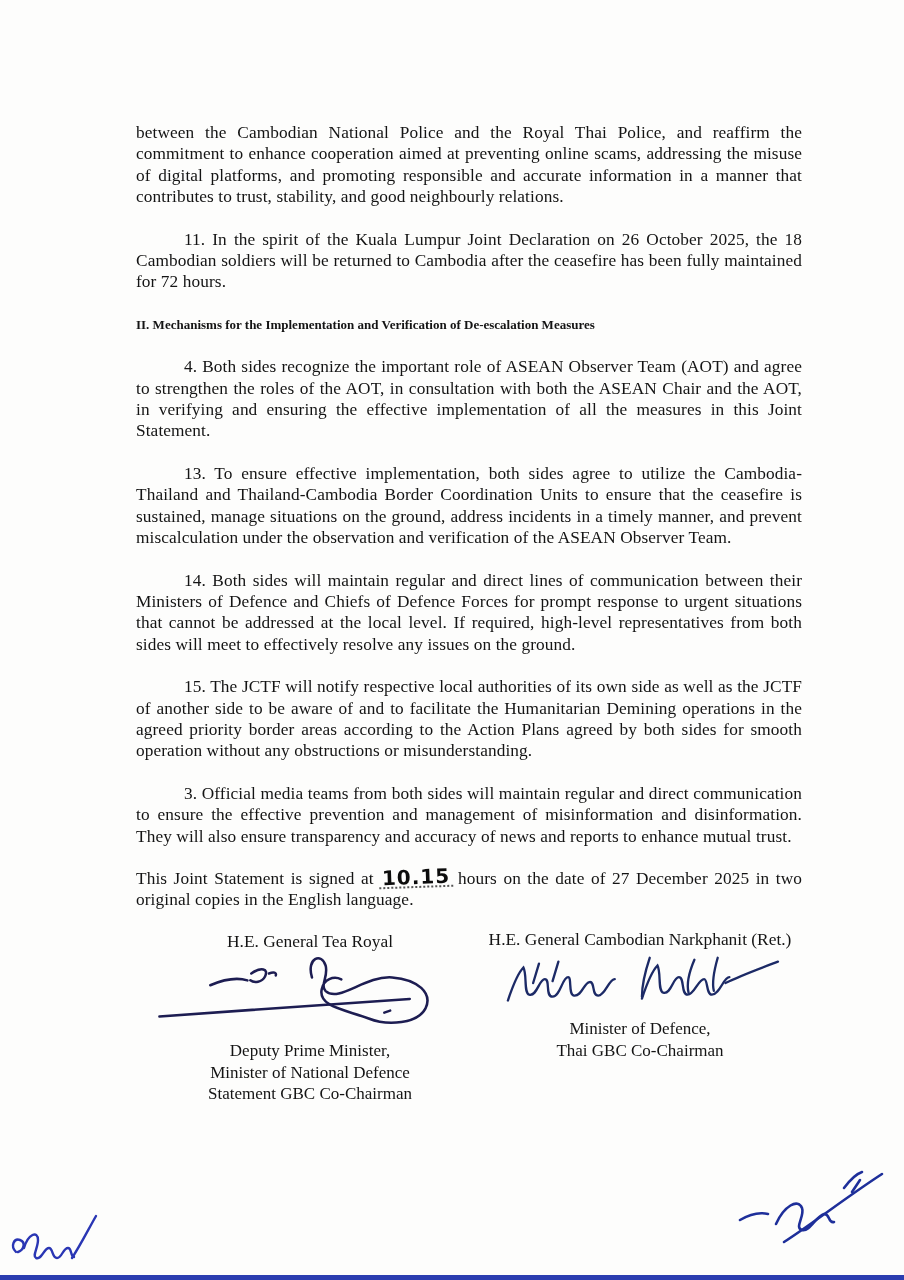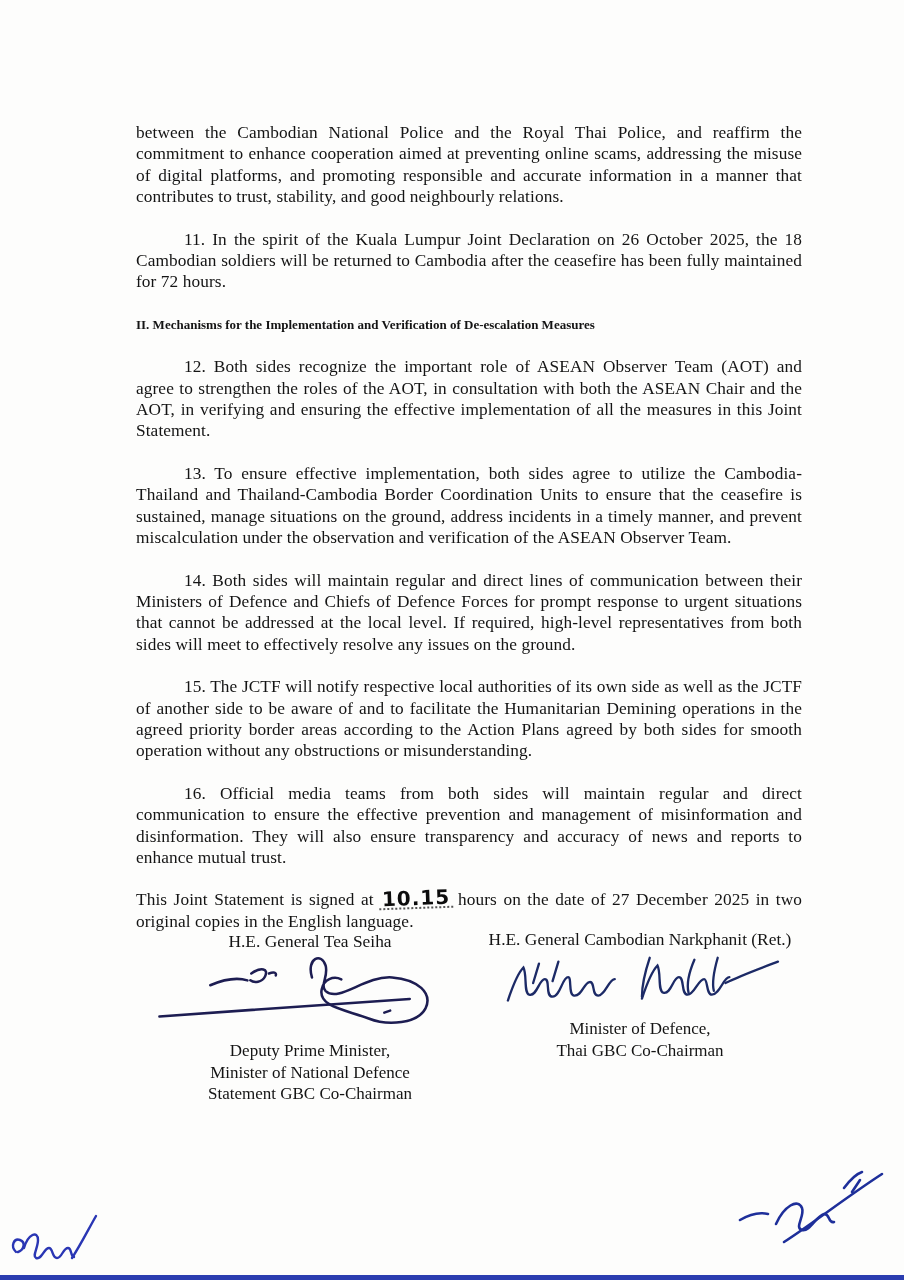--- a/index.html
+++ b/index.html
@@ -62,32 +62,32 @@
 </style>
 </head>
 <body>
 
 <div class="page">
 
   <div class="content">
     <p>between the Cambodian National Police and the Royal Thai Police, and reaffirm the commitment to enhance cooperation aimed at preventing online scams, addressing the misuse of digital platforms, and promoting responsible and accurate information in a manner that contributes to trust, stability, and good neighbourly relations.</p>
     <p class="indented">11. In the spirit of the Kuala Lumpur Joint Declaration on 26 October 2025, the 18 Cambodian soldiers will be returned to Cambodia after the ceasefire has been fully maintained for 72 hours.</p>
     <h2 class="section-heading">II. Mechanisms for the Implementation and Verification of De-escalation Measures</h2>
-    <p class="indented">12. Both sides recognize the important role of ASEAN Observer Team (AOT) and agree to strengthen the roles of the AOT, in consultation with both the ASEAN Chair and the AOT, in verifying and ensuring the effective implementation of all the measures in this Joint Statement.</p>
+    <p class="indented">4. Both sides recognize the important role of ASEAN Observer Team (AOT) and agree to strengthen the roles of the AOT, in consultation with both the ASEAN Chair and the AOT, in verifying and ensuring the effective implementation of all the measures in this Joint Statement.</p>
     <p class="indented">13. To ensure effective implementation, both sides agree to utilize the Cambodia-Thailand and Thailand-Cambodia Border Coordination Units to ensure that the ceasefire is sustained, manage situations on the ground, address incidents in a timely manner, and prevent miscalculation under the observation and verification of the ASEAN Observer Team.</p>
     <p class="indented">14. Both sides will maintain regular and direct lines of communication between their Ministers of Defence and Chiefs of Defence Forces for prompt response to urgent situations that cannot be addressed at the local level. If required, high-level representatives from both sides will meet to effectively resolve any issues on the ground.</p>
     <p class="indented">15. The JCTF will notify respective local authorities of its own side as well as the JCTF of another side to be aware of and to facilitate the Humanitarian Demining operations in the agreed priority border areas according to the Action Plans agreed by both sides for smooth operation without any obstructions or misunderstanding.</p>
-    <p class="indented">16. Official media teams from both sides will maintain regular and direct communication to ensure the effective prevention and management of misinformation and disinformation. They will also ensure transparency and accuracy of news and reports to enhance mutual trust.</p>
+    <p class="indented">3. Official media teams from both sides will maintain regular and direct communication to ensure the effective prevention and management of misinformation and disinformation. They will also ensure transparency and accuracy of news and reports to enhance mutual trust.</p>
     <div class="closing">
       <p><span>This Joint Statement is signed at</span><span class="handwritten-time">10.15</span><span>hours on the date of 27 December 2025 in two original copies in the English language.</span></p>
     </div>
   </div>
 
   <div class="sig-block sig-left">
-    <div class="sig-name">H.E. General Tea Seiha</div>
+    <div class="sig-name">H.E. General Tea Royal</div>
     <svg class="sig-art" width="320" height="88" viewBox="0 0 320 90">
       <g fill="none" stroke-width="2.6" stroke-linecap="round" stroke="#1d1d52">
         <path d="M58,34 C72,28 86,26 96,29"></path>
         <path d="M100,22 C110,15 118,17 114,25 C111,31 103,32 99,29"></path>
         <path d="M118,22 C123,20 126,21 125,24"></path>
         <path d="M162,26 C156,6 172,0 176,14 C179,25 170,34 176,40 C190,52 216,24 244,26 C270,28 286,42 278,58 C270,73 240,76 220,68 C196,59 168,56 172,38 C174,28 184,24 192,28"></path>
         <path d="M6,66 C90,60 200,52 262,48"></path>
         <path d="M236,62 L242,60"></path>
       </g>
     </svg>

